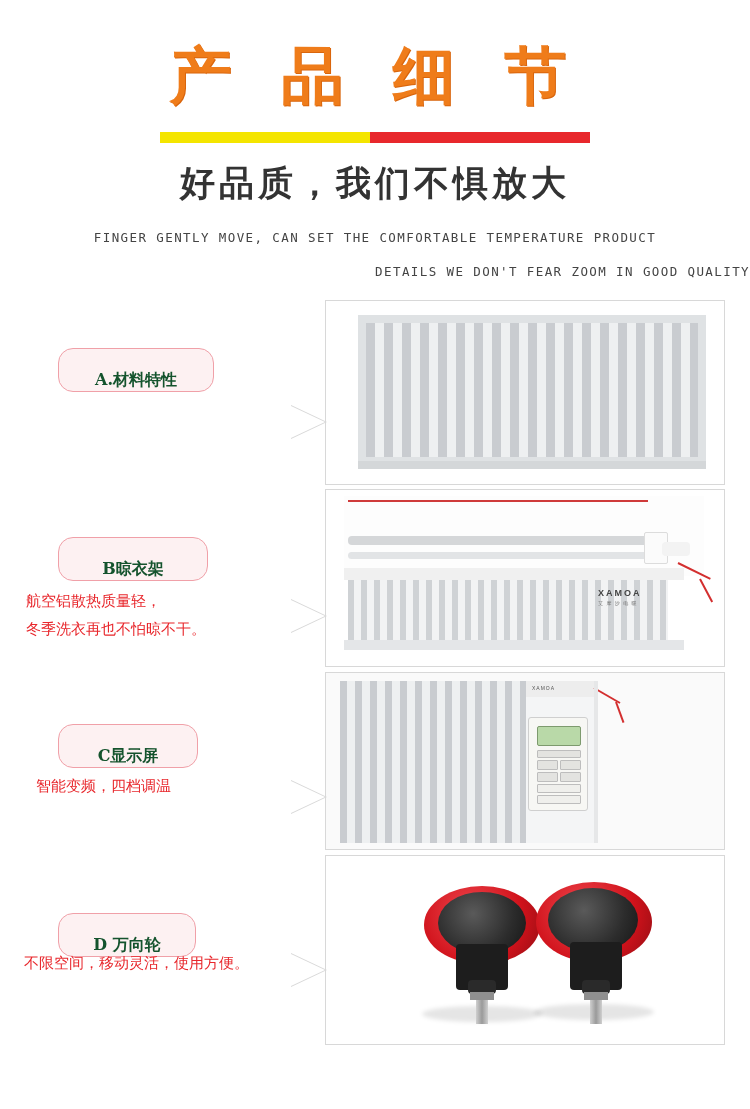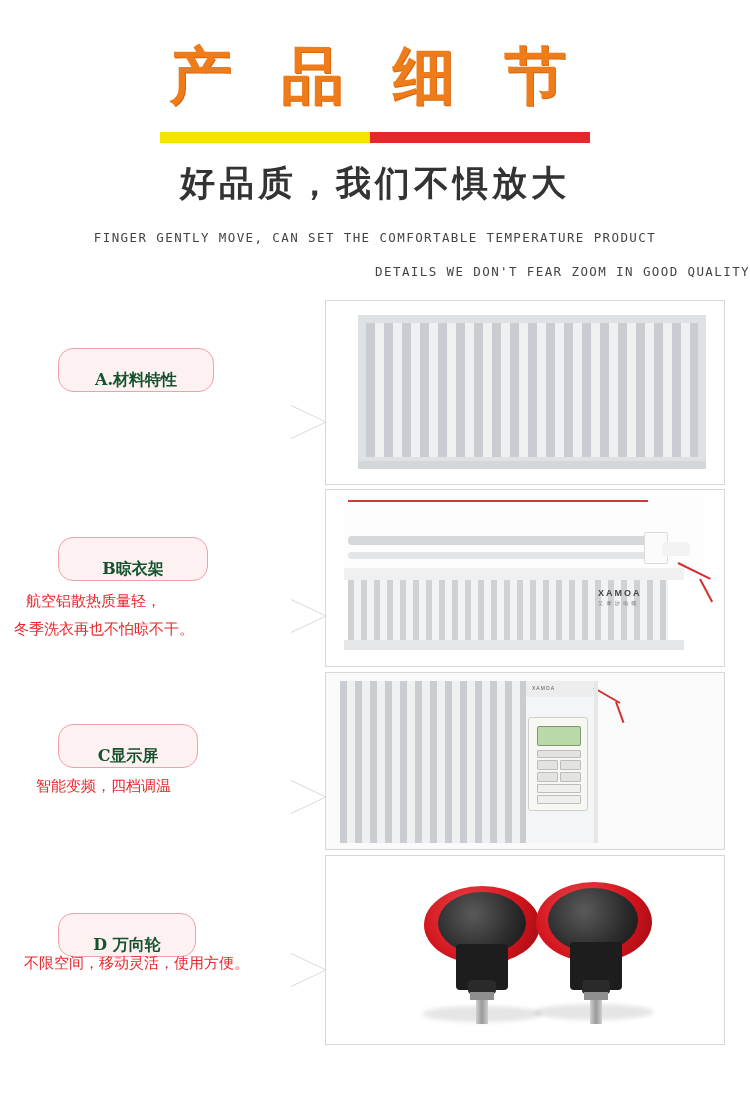--- a/index.html
+++ b/index.html
@@ -193,21 +193,21 @@
       <div class="b-label" style="left:272px;top:110px;font-size:5px;color:#777;">艾 摩 沙 电 暖</div>
 
       <div class="wire" style="left:352px;top:72px;width:36px;transform:rotate(26deg);"></div>
       <div class="wire" style="left:374px;top:88px;width:26px;transform:rotate(62deg);"></div>
     </div>
     <div class="pointer-wrap" style="left:291px;top:110px;"></div>
     <div class="bubble" style="left:58px;top:48px;width:150px;">
       <span>B晾衣架</span>
     </div>
     <div class="desc" style="left:26px;top:100px;">航空铝散热质量轻，</div>
-    <div class="desc" style="left:14px;top:128px;">冬季洗衣再也不怕晾不干。</div>
+    <div class="desc" style="left:26px;top:128px;">冬季洗衣再也不怕晾不干。</div>
   </div>
 
   <div class="row" style="top:855px;height:190px;">
     <div class="photo" style="left:325px;top:0;width:400px;height:190px;">
       <div class="shadow-ellipse" style="left:96px;top:150px;width:120px;height:16px;"></div>
       <div class="shadow-ellipse" style="left:208px;top:148px;width:120px;height:16px;"></div>
 
       <div class="caster" style="left:96px;top:28px;width:124px;height:140px;">
         <div class="ring" style="left:2px;top:2px;width:116px;height:78px;"></div>
         <div class="hub" style="left:16px;top:8px;width:88px;height:62px;"></div>

